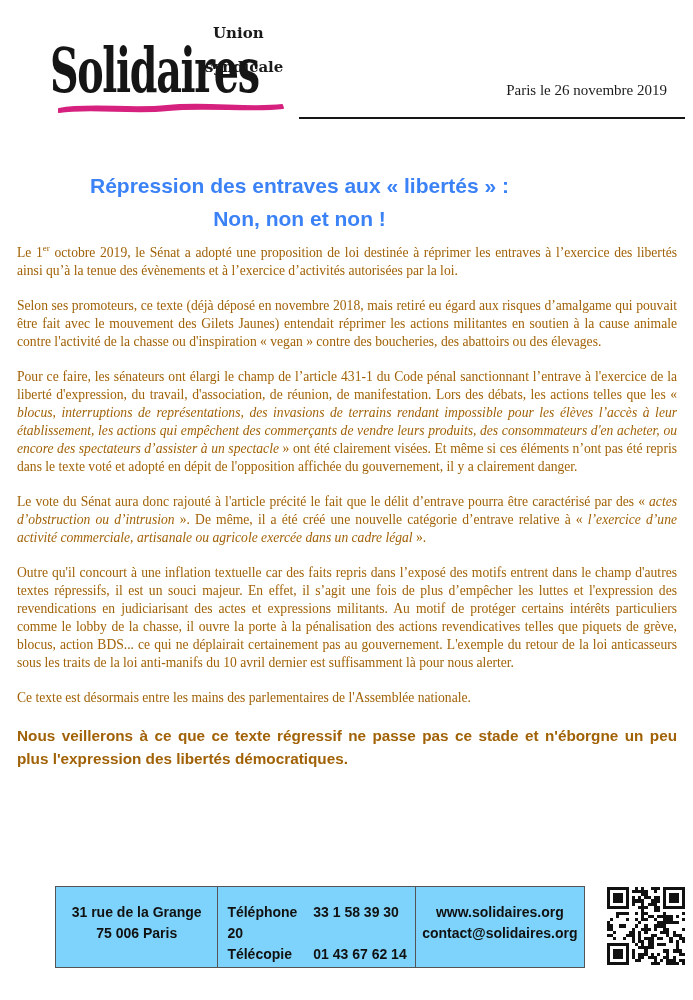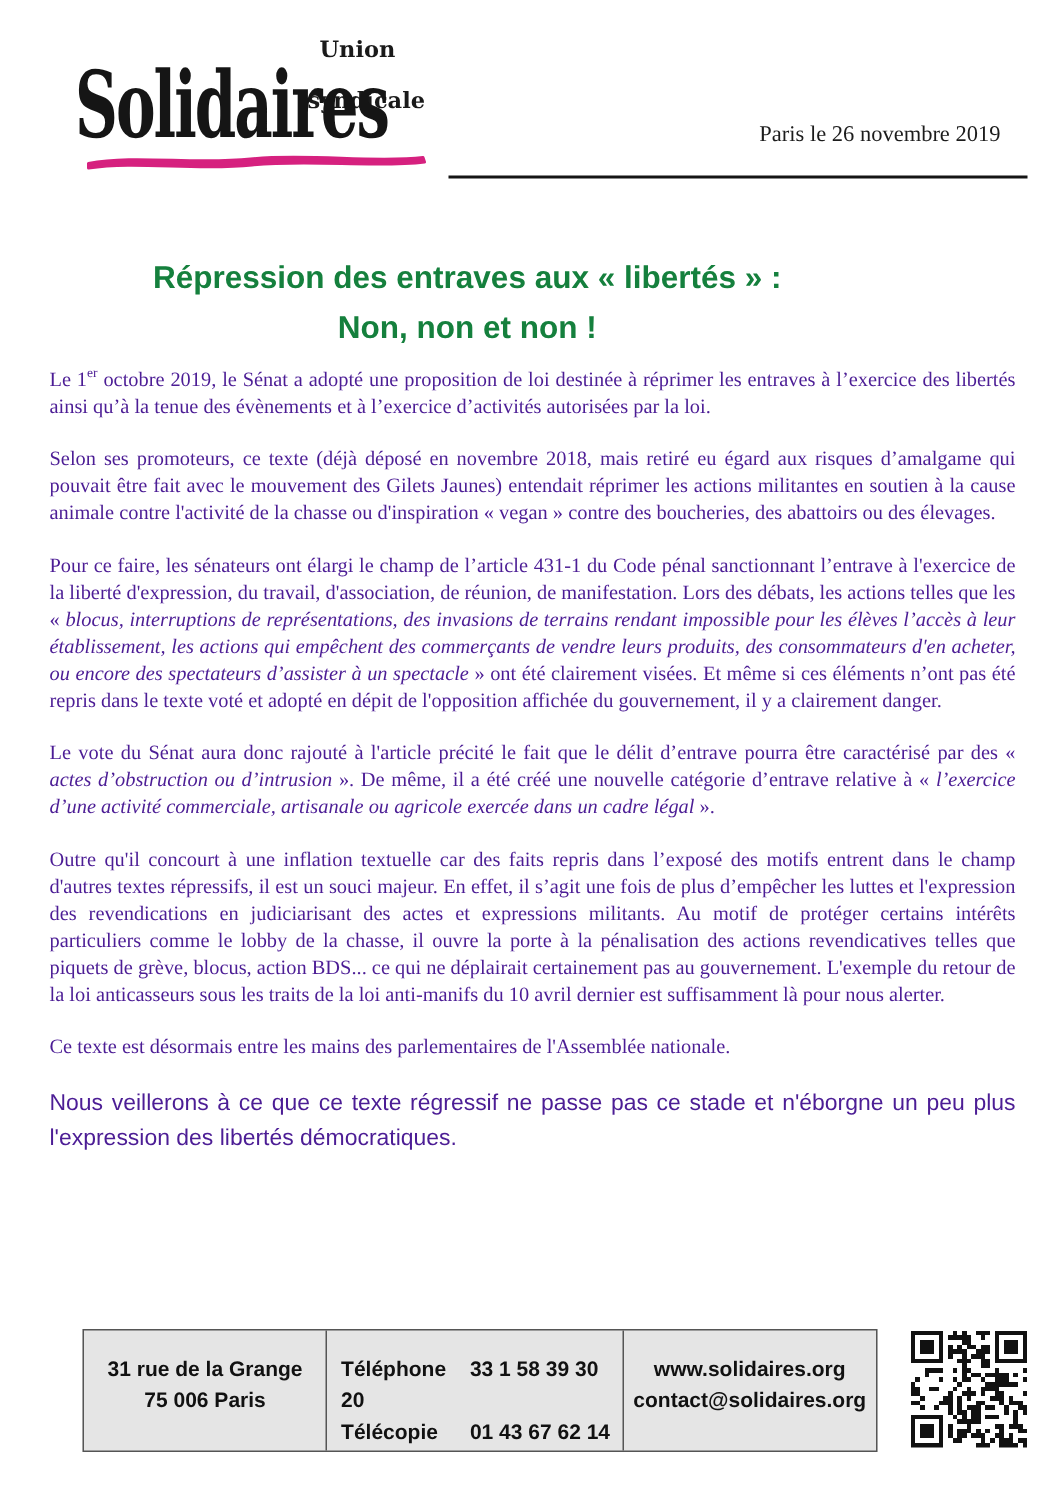--- a/index.html
+++ b/index.html
@@ -25,38 +25,38 @@
     position:absolute;top:82px;right:26px;
     font-family:"Liberation Serif", serif;font-size:15px;color:#1c1c1c;margin-left:31px;
   }
   .header-rule{
     position:absolute;top:117px;left:299px;width:386px;height:2px;background:#151515;
   }
   
   .title{
     position:absolute;top:169px;left:0;width:599px;text-align:center;
     font-family:"Liberation Sans", sans-serif;font-weight:bold;
-    font-size:21px;line-height:33px;color:#15803d;padding-left:12px;
+    font-size:21px;line-height:33px;color:#3b82f6;
   }
   
   .body-text{position:absolute;left:17px;top:244px;width:660px;}
   .body-text p{
-    margin:0 0 17px 16px;text-align:justify;
-    font-size:13.6px;line-height:18px;color:#4c1d95;
+    margin:0 0 17px 0;text-align:justify;
+    font-size:13.6px;line-height:18px;color:#a16207;
   }
   .body-text p.bold-sans{
-    font-family:"Liberation Sans", sans-serif;font-weight:normal;
+    font-family:"Liberation Sans", sans-serif;font-weight:bold;
     font-size:15.3px;line-height:23px;margin-top:16px;
   }
   .body-text .italic{font-style:italic;}
   .body-text .super{vertical-align:super;font-size:9px;line-height:0;}
   
   .footer-table{
     position:absolute;left:55px;top:886px;width:530px;height:82px;
-    display:flex;border:1px solid #555;background:#e5e5e5;
+    display:flex;border:1px solid #555;background:#7dd3fc;
     font-family:"Liberation Sans", sans-serif;font-weight:bold;
     font-size:14px;line-height:21px;color:#111;box-sizing:border-box;
   }
   .footer-cell{box-sizing:border-box;padding-top:15px;}
   .cell-address{width:163px;border-right:1px solid #555;text-align:center;}
   .cell-phone{width:198px;border-right:1px solid #555;padding-left:9px;padding-right:0;}
   .cell-web{width:169px;text-align:center;}
   .cell-phone .row span.lbl{display:inline-block;min-width:82px;}
   .qr{position:absolute;left:607px;top:887px;width:78px;height:78px;}
 </style>

